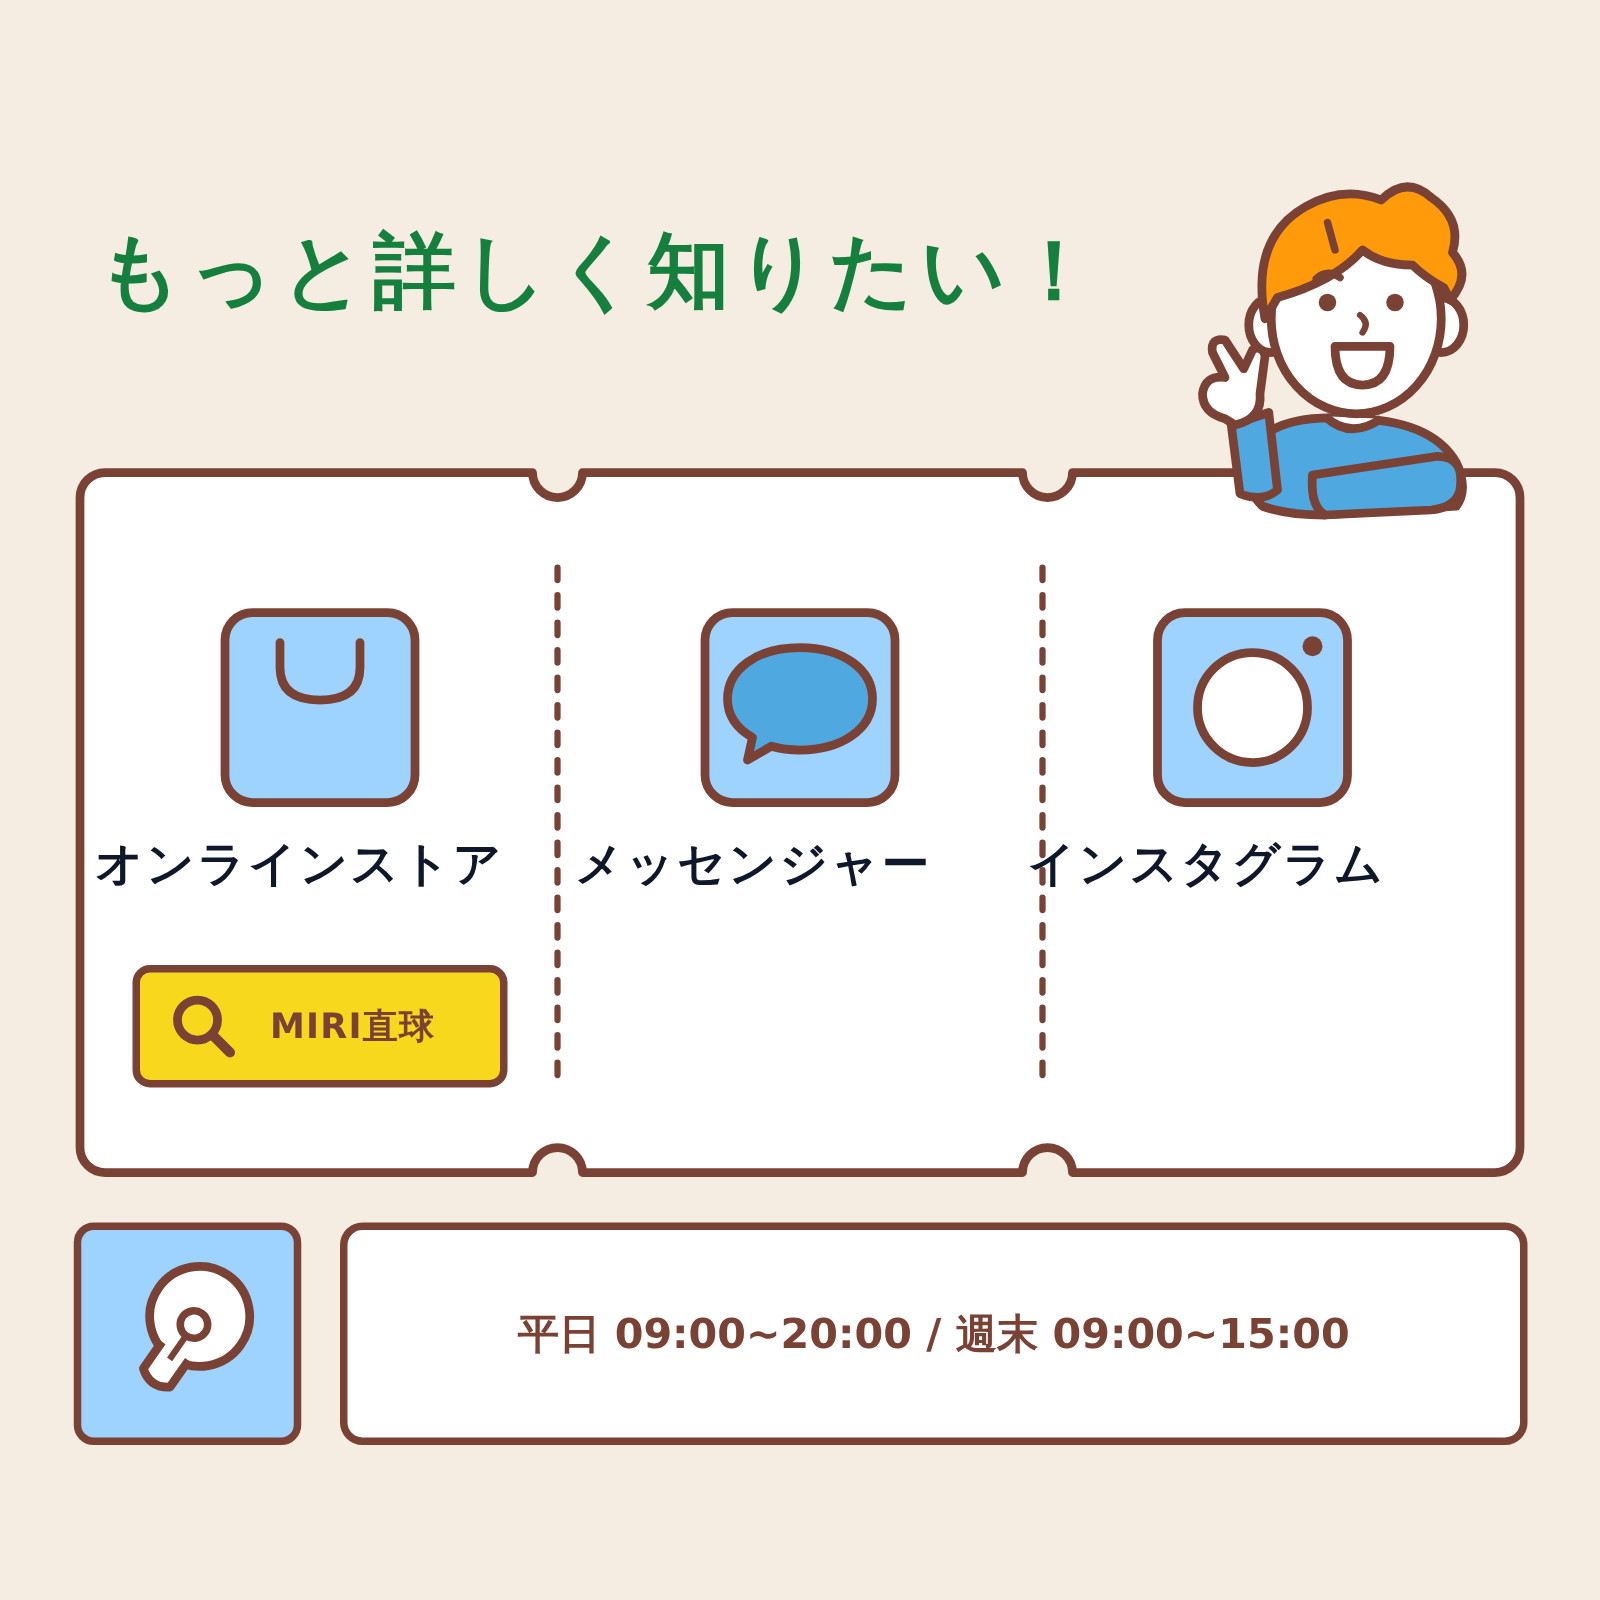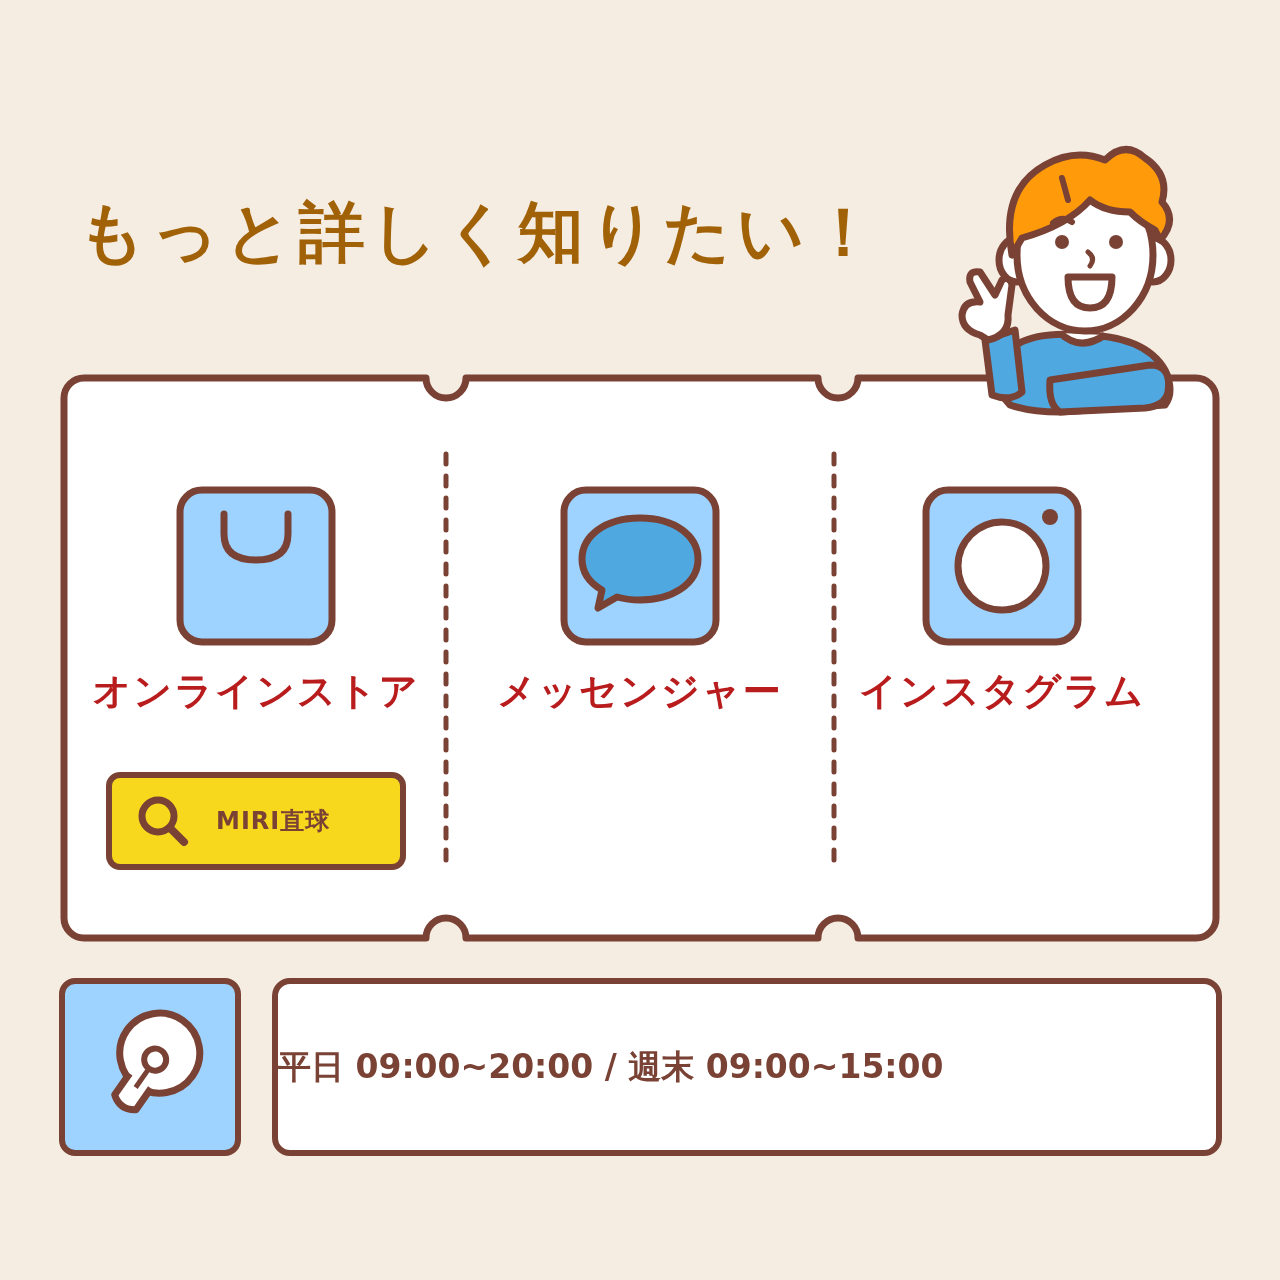--- a/index.html
+++ b/index.html
@@ -3,56 +3,56 @@
 <meta charset="utf-8">
 <style>
   html, body { margin:0; padding:0; }
   body {
     width:1280px; height:1280px; position:relative; overflow:hidden;
     background:#f5ece2;
     font-family:"DejaVu Sans", "Liberation Sans", sans-serif;
     color:#7a4235;
   }
   .title {
-    position:absolute; left:78px; top:188px;
+    position:absolute; left:78px; top:172px;
     font-size:66px; font-weight:bold; letter-spacing:6px;
-    color:#a16207; line-height:90px; white-space:nowrap;
+    color:#15803d; line-height:90px; white-space:nowrap;
   }
   .ticket-svg { position:absolute; left:0; top:0; }
   .char { position:absolute; left:940px; top:130px; width:280px; height:300px; }
   .col {
     position:absolute; top:486px; width:360px; height:390px;
   }
   .icon-box {
     position:absolute; left:50%; top:0; width:160px; height:160px; margin-left:-80px;
   }
   .label {
-    position:absolute; left:0; right:0; top:180px; text-align:center;
-    font-size:38px; font-weight:bold; letter-spacing:2px; color:#b91c1c;
+    position:absolute; left:0; right:0; top:180px; text-align:left;
+    font-size:38px; font-weight:bold; letter-spacing:2px; color:#0f172a;
     white-space:nowrap;
   }
   .search-btn {
     position:absolute; top:286px; height:98px; width:300px; left:30px;
     box-sizing:border-box; background:#f7d81c; border:6px solid #7a4235; border-radius:14px;
     display:flex; align-items:center; cursor:pointer;
   }
   .search-btn svg { margin-left:24px; flex:none; }
   .search-btn .val {
-    margin-left:26px; font-size:24px; font-weight:bold; color:#7a4235; letter-spacing:1px;
+    margin-left:26px; font-size:28px; font-weight:bold; color:#7a4235; letter-spacing:1px;
     white-space:nowrap;
     text-align:right;
   }
   .bulb-box {
     position:absolute; left:59px; top:978px; width:182px; height:178px; box-sizing:border-box;
     background:#9ed2ff; border:6px solid #7a4235; border-radius:16px;
   }
   .info-box {
     position:absolute; left:272px; top:978px; width:950px; height:178px; box-sizing:border-box;
     background:#ffffff; border:6px solid #7a4235; border-radius:18px;
-    display:flex; flex-direction:row; align-items:center; 
+    display:flex; flex-direction:row; align-items:center; justify-content:center;
   }
   .info-line {
     font-size:33px; font-weight:bold; color:#7a4235; line-height:58px; white-space:nowrap;
   }
 </style>
 </head>
 <body>
 
 <div class="title">もっと詳しく知りたい！</div>
 

